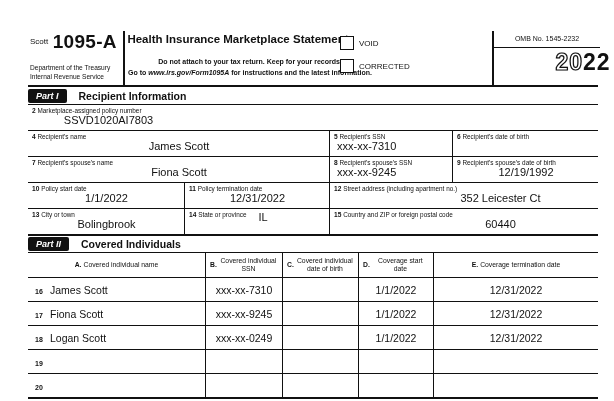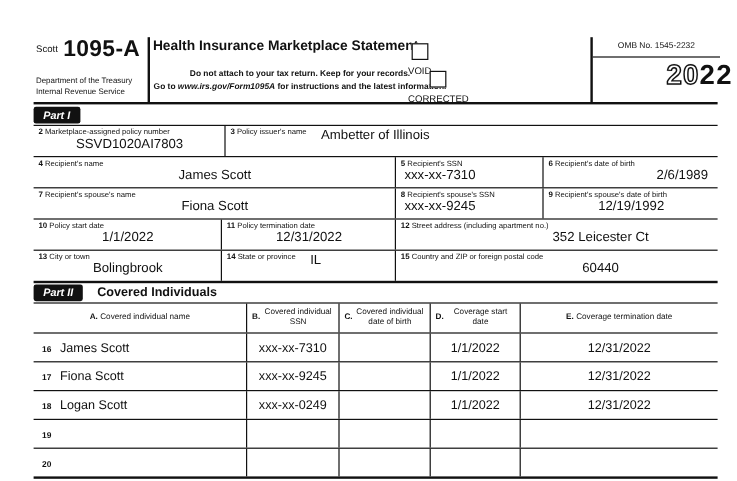--- a/index.html
+++ b/index.html
@@ -14,21 +14,21 @@
   .vrule.right { left:464px; }
   .form-word   { font-size:8px; vertical-align:4px; }
   .form-number { font-size:19px; font-weight:bold; letter-spacing:.3px; }
   .form-block  { position:absolute; left:2px; top:1px; white-space:nowrap; }
   .dept { position:absolute; left:2px; top:34px; font-size:6.6px; line-height:1.35; }
   .hdr-title { position:absolute; left:98px; top:3px; width:224px; text-align:center;
                font-size:11.5px; font-weight:bold; }
   .hdr-instr { position:absolute; left:100px; top:27px; width:244px; text-align:center;
                font-size:7px; font-weight:bold; line-height:1.5; }
   .hdr-instr .url { font-style:italic; }
-  .chk { position:absolute; display:flex; align-items:center; gap:5px;flex-direction:column; }
+  .chk { position:absolute; display:flex; align-items:center; gap:5px; }
   .chk .box { width:12px; height:12px; border:1px solid #111; background:#fff; }
   .chk .cap { font-size:8px; }
   .chk.void { left:312px; top:6px; }
   .chk.corr { left:312px; top:29px; }
   .omb { position:absolute; left:466px; top:5px; width:106px; text-align:center; font-size:7px; }
   .omb-rule { position:absolute; left:466px; top:17px; width:106px; height:1px; background:#111; }
   .year { position:absolute; left:466px; top:19px; width:106px; text-align:center;
           font-size:23px; font-weight:bold; letter-spacing:1px;padding-left:36px; }
   .yr-o { color:#fff; -webkit-text-stroke:1.2px #111; text-shadow:0 0 1px #111; }
   .hdr-bottom { position:absolute; left:28px; top:85px; width:570px; height:2px; background:#111; }
@@ -109,45 +109,41 @@
     <div class="omb">OMB No. 1545-2232</div>
     <div class="omb-rule"></div>
     <div class="year">
       <span class="yr-o">20</span><span>22</span>
     </div>
   </div>
   <div class="hdr-bottom"></div>
 
   <div class="part-bar one">
     <span class="part-chip">Part I</span>
+    <span class="part-title">Recipient Information</span>
   </div>
 
   <div class="p1">
     <div class="p1-row">
       <div class="cell w160">
         <div class="lbl"><b>2</b> <span>Marketplace-assigned policy number</span></div>
         <div class="val v-center">SSVD1020AI7803</div>
       </div>
-      <div class="cell grow inline">
-        <div class="lbl"><b>3</b> <span>Policy issuer's name</span></div>
-        <div class="val">Ambetter of Illinois</div>
-      </div>
     </div>
     <div class="p1-row">
       <div class="cell w302">
         <div class="lbl"><b>4</b> <span>Recipient's name</span></div>
         <div class="val v-center">James Scott</div>
       </div>
       <div class="cell w123">
         <div class="lbl"><b>5</b> <span>Recipient's SSN</span></div>
         <div class="val v-left">xxx-xx-7310</div>
       </div>
       <div class="cell grow">
         <div class="lbl"><b>6</b> <span>Recipient's date of birth</span></div>
-        <div class="val v-right">2/6/1989</div>
       </div>
     </div>
     <div class="p1-row">
       <div class="cell w302">
         <div class="lbl"><b>7</b> <span>Recipient's spouse's name</span></div>
         <div class="val v-center">Fiona Scott</div>
       </div>
       <div class="cell w123">
         <div class="lbl"><b>8</b> <span>Recipient's spouse's SSN</span></div>
         <div class="val v-left">xxx-xx-9245</div>

